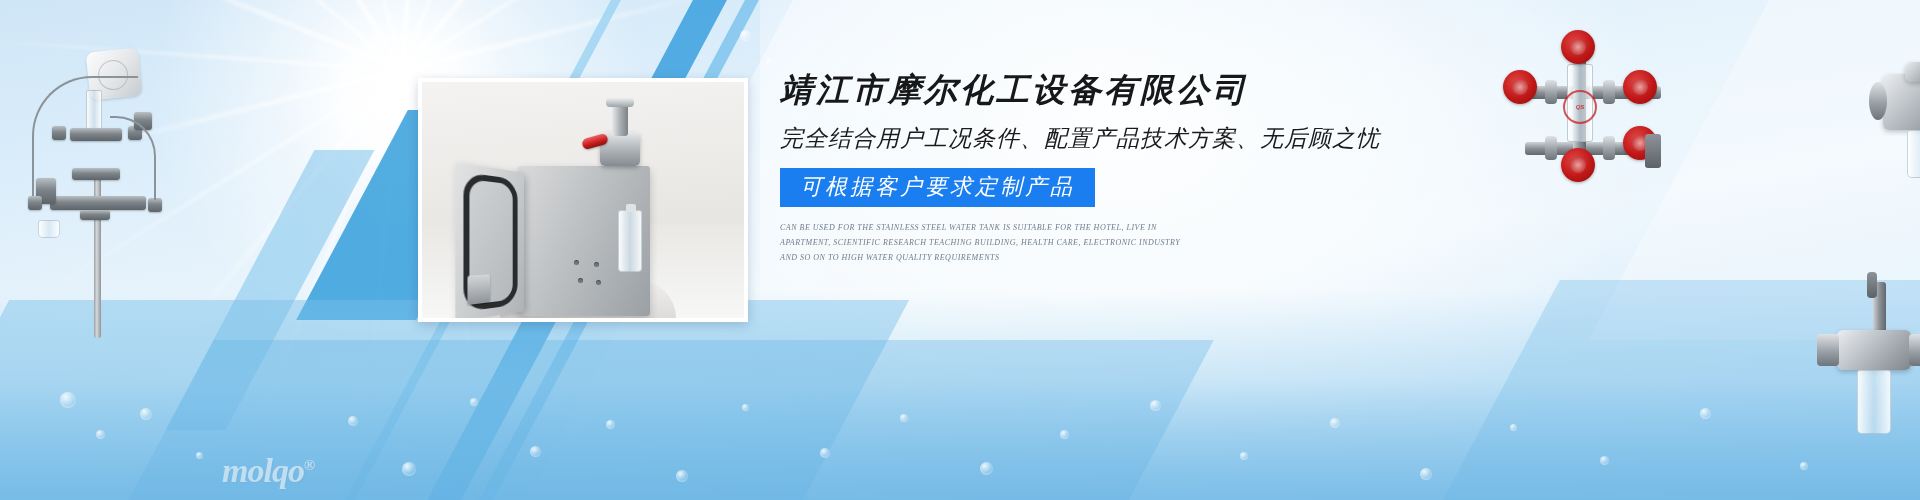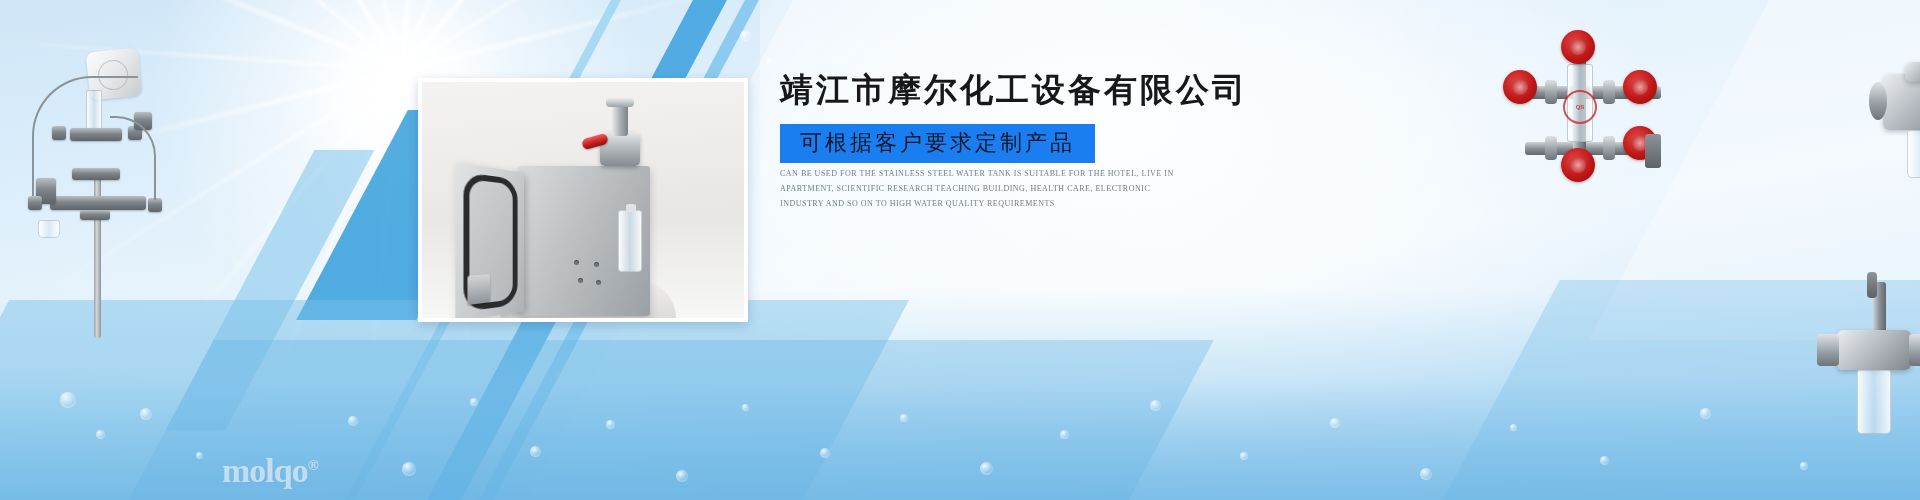--- a/index.html
+++ b/index.html
@@ -9,20 +9,21 @@
     overflow:hidden;
     font-family:"Liberation Sans", sans-serif;
   }
 
   
   .banner{
     position:relative;
     width:1920px; height:500px;
     overflow:hidden;
     background:linear-gradient(170deg,#cfe6f7 0%,#d9ecfa 18%,#e8f4fc 40%,#eef7fd 58%,#dceefb 78%,#cbe4f6 100%);
+    font-style:italic;
   }
 
   
   .sunburst{
     position:absolute; left:120px; top:-190px;
     width:560px; height:520px;
     background:radial-gradient(circle at 50% 55%, rgba(255,255,255,1) 0%, rgba(255,255,255,.95) 14%, rgba(255,255,255,.55) 30%, rgba(255,255,255,0) 62%);
     pointer-events:none;
   }
   .ray{
@@ -194,27 +195,27 @@
     font-size:30px; font-weight:bold; letter-spacing:2px;
     padding:7px 12px 8px 12px; margin-top:14px; line-height:1.08;
     white-space:nowrap;
   }
   .line3{
     margin-top:13px; font-size:23px; font-weight:500; color:#1a1b1d;
     letter-spacing:1px; white-space:nowrap;
     text-shadow:0 1px 0 rgba(255,255,255,.7);
   }
   .hl-bar2{
-    display:inline-block; background:#1a7ef0; color:#0f172a;
+    display:inline-block; background:#1a7ef0; color:#ffffff;
     font-size:22px; letter-spacing:3px; font-weight:500;
     padding:7px 20px 8px 20px; margin-top:14px; line-height:1.1;
     white-space:nowrap;
   }
   .eng{
-    margin-top:4px; width:405px;
+    margin-top:14px; width:405px;
     font-family:"Liberation Serif", serif;
     font-size:8px; line-height:1.85; letter-spacing:.5px;
     color:#6e7d8c; text-transform:uppercase;
   }
 
   
   .watermark{
     position:absolute; left:222px; top:452px;
     font-family:"Liberation Serif", serif;
     font-size:34px; font-weight:700; letter-spacing:-1px;
@@ -374,20 +375,21 @@
     <div class="flange" style="left:2px;  top:44px; width:22px; height:32px; border-radius:4px;"></div>
     <div class="flange" style="left:94px; top:44px; width:22px; height:32px; border-radius:4px;"></div>
     <div class="bottle" style="left:42px; top:80px; width:34px; height:64px;"></div>
     <div class="lever" style="left:52px; top:-18px; width:10px; height:26px;"></div>
   </div>
 
   <div class="textblock">
     <div class="company-name">靖江市摩尔化工设备有限公司</div>
 
 
+    <div class="line3">完全结合用户工况条件、配置产品技术方案、无后顾之忧</div>
 
     <div class="hl-bar2">可根据客户要求定制产品</div>
 
     <div class="eng">CAN BE USED FOR THE STAINLESS STEEL WATER TANK IS SUITABLE FOR THE HOTEL, LIVE IN APARTMENT, SCIENTIFIC RESEARCH TEACHING BUILDING, HEALTH CARE, ELECTRONIC INDUSTRY AND SO ON TO HIGH WATER QUALITY REQUIREMENTS</div>
   </div>
 
   <div class="watermark">
     <span>molqo</span><sup>®</sup>
   </div>
 

